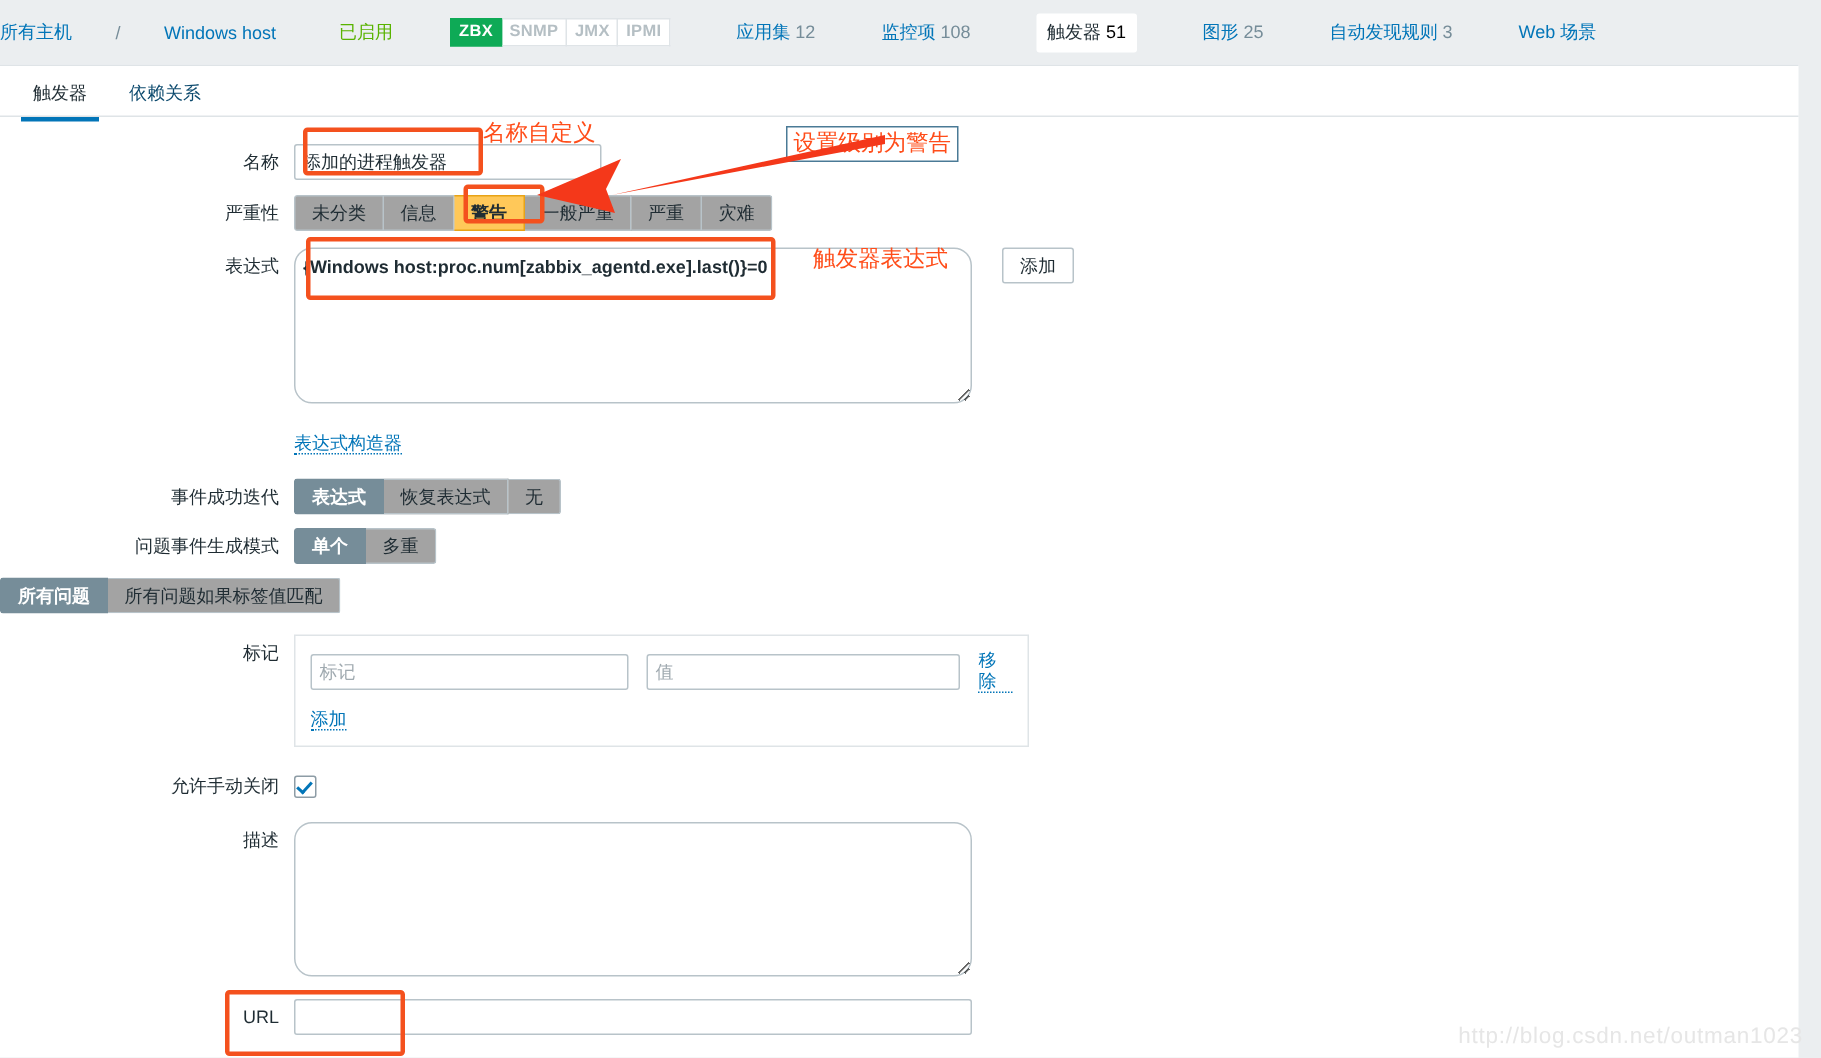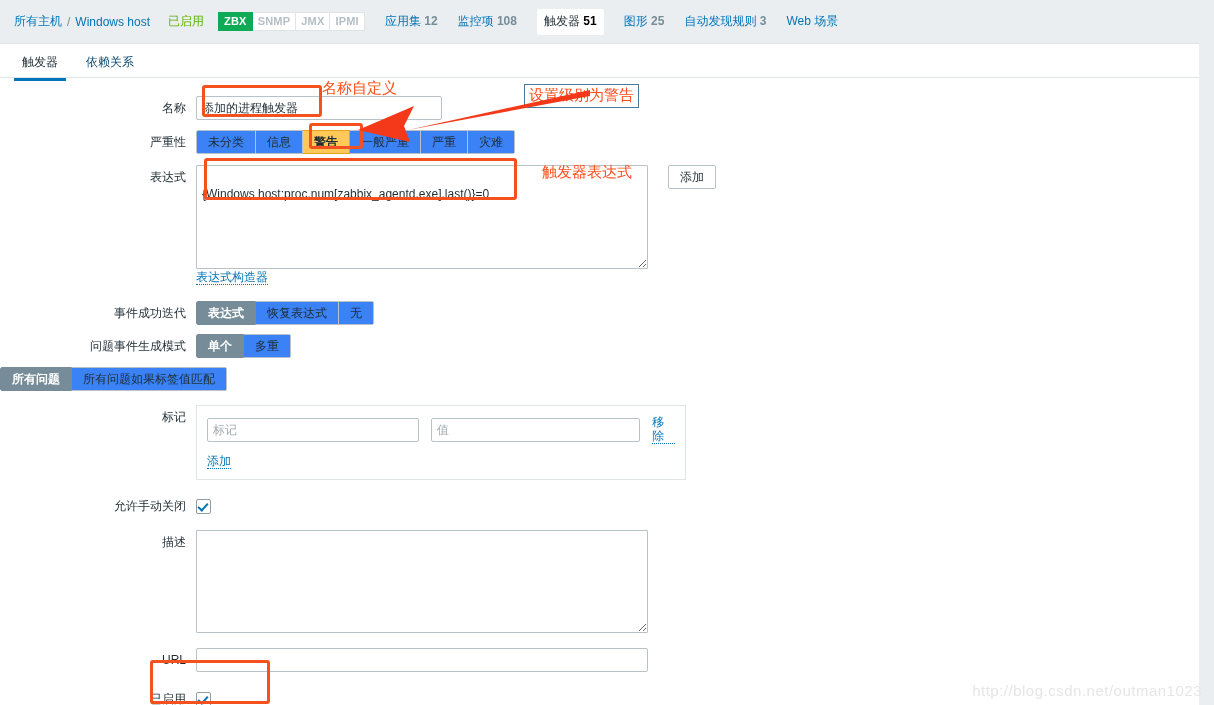--- a/index.html
+++ b/index.html
@@ -14,22 +14,22 @@
   }
 
   
   .topbar {
     position: absolute;
     left: 0; top: 0;
     width: 1214px; height: 43px;
     background: #ebeef0;
     display: flex;
     align-items: center;
-    padding-left: 14px;
     white-space: nowrap;
+    gap: 24px;
   }
   .crumb-link {
     color: #0275b8;
     font-size: 12px;
     text-decoration: none;
     cursor: pointer;
   }
   .crumb-sep {
     color: #768d99;
     margin: 0 5px;
@@ -63,21 +63,21 @@
     border: 1px solid #dfe4e7;
     border-left: none;
   }
   .navitem {
     color: #0275b8;
     font-size: 12px;
     margin-left: 20px;
     text-decoration: none;
     cursor: pointer;
   }
-  .navitem .cnt { color: #768d99; font-weight: bold; }
+  .navitem .cnt { color: #768d99; }
   .navitem.selected {
     background: #ffffff;
     color: #1f2c33;
     padding: 4px 7px 5px 7px;
     border-radius: 2px;
     font-weight: normal;
   }
   .navitem.selected .cnt { color: #000000; }
 
   
@@ -149,37 +149,38 @@
     outline: none;
     border-radius: 2px;
   }
   input[type="text"]::placeholder { color: #a0aab0; }
   textarea {
     font-family: "Liberation Sans", "DejaVu Sans", sans-serif;
     font-size: 12px;
     color: #1f2c33;
     border: 1px solid #b8c3c9;
     background: #ffffff;
-    padding: 20px 5px;
+    padding: 4px 5px;
     outline: none;
     resize: both;
-    border-radius: 1px;
+    border-radius: 12px;
     line-height: 16px;
+    font-weight: bold;
   }
 
   
   .seg { display: inline-flex; border-radius: 2px; overflow: hidden; }
   .seg .btn {
     font-size: 12px;
     line-height: 22px;
     height: 24px;
     padding: 0 11px;
     border: 1px solid #b8c3c9;
     border-left: none;
-    background: #3b82f6;
+    background: #a3a3a3;
     color: #1f2c33;
     cursor: pointer;
     white-space: nowrap;
   }
   .seg .btn:first-child { border-left: 1px solid #b8c3c9; border-radius: 2px 0 0 2px; }
   .seg .btn:last-child { border-radius: 0 2px 2px 0; }
   .seg .btn.sel {
     background: #768d99;
     border-color: #768d99;
     color: #ffffff;
@@ -299,21 +300,21 @@
   <div class="tabs">
     <a class="tab active">触发器</a>
     <a class="tab">依赖关系</a>
   </div>
 
   <div class="form">
 
     <div class="row" style="margin-top:18px;">
       <div class="lbl">名称</div>
       <div class="fld">
-        <input type="text" style="width: 246px; font-family: Liberation Serif, serif;" value="添加的进程触发器">
+        <input type="text" style="width: 205px; font-family: Liberation Serif, serif;" value="添加的进程触发器">
       </div>
     </div>
 
     <div class="row" style="margin-top:10px;">
       <div class="lbl">严重性</div>
       <div class="fld">
         <span class="seg">
           <span class="btn">未分类</span>
           <span class="btn">信息</span>
           <span class="btn sel-warn">警告</span>
@@ -325,21 +326,21 @@
     </div>
 
     <div class="row" style="margin-top:11px;">
       <div class="lbl">表达式</div>
       <div class="fld" style="display:flex; align-items:flex-start;">
         <textarea style="width: 452px; height: 104px;">{Windows host:proc.num[zabbix_agentd.exe].last()}=0</textarea>
         <button class="btn-plain" style="margin-left:20px;">添加</button>
       </div>
     </div>
 
-    <div class="row" style="margin-top:1px;">
+    <div class="row" style="margin-top:19px;">
       <div class="lbl"></div>
       <div class="fld">
         <a class="dlink">表达式构造器</a>
       </div>
     </div>
 
     <div class="row" style="margin-top:16px;">
       <div class="lbl">事件成功迭代</div>
       <div class="fld">
         <span class="seg">

